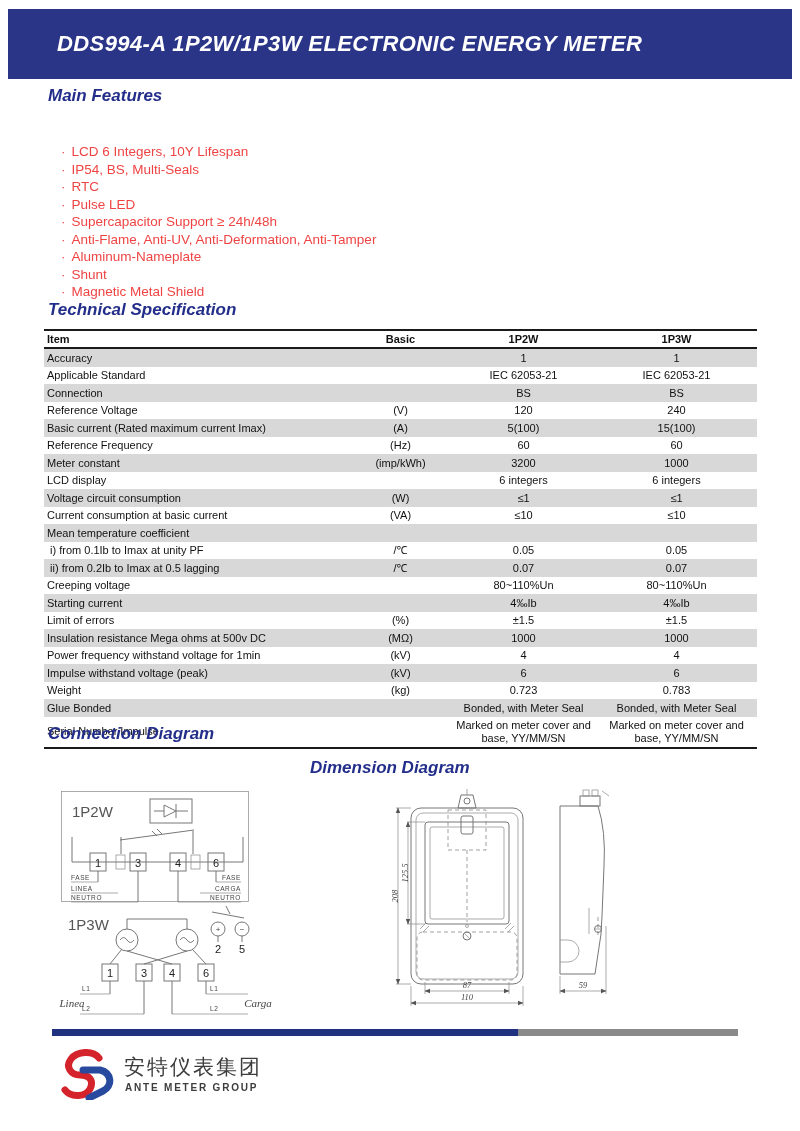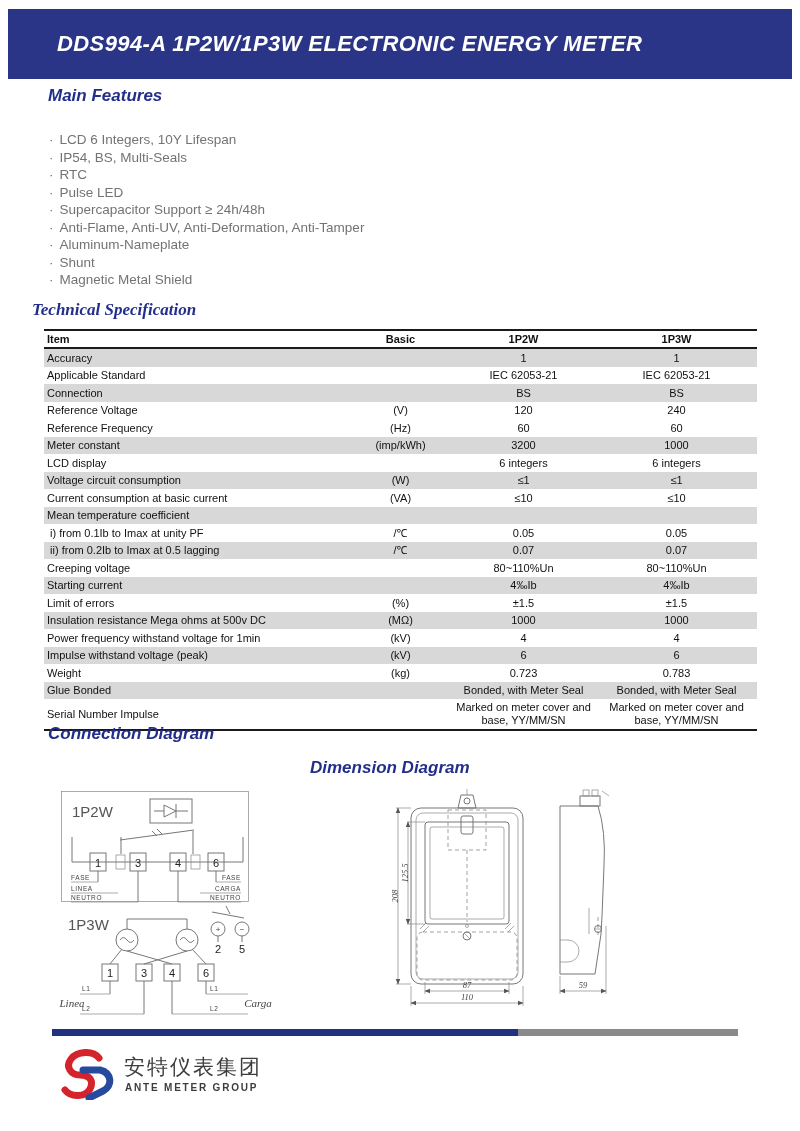--- a/index.html
+++ b/index.html
@@ -13,27 +13,27 @@
   }
   .titlebar h1 {
     margin:0; padding-left:49px; color:#ffffff; font-size:22px;
     font-style:italic; font-weight:bold; letter-spacing:0.4px;
   }
   h2.sec {
     position:absolute; margin:0; color:#232e8a; font-size:17px;
     font-style:italic; font-weight:bold; white-space:nowrap;
   }
   #features-heading { left:48px; top:86px; }
-  #spec-heading { left:32px; top:300px;font-family:Liberation Serif, serif; }
+  #spec-heading { left:48px; top:300px; }
   #conn-heading { left:48px; top:724px;text-align:center; }
   #dim-heading  { left:310px; top:758px; }
 
   #features-list {
-    position:absolute; left:49px; top:131px; margin:0; padding:0;
-    list-style:none; font-size:13.5px; color:#737373; line-height:17.5px;
+    position:absolute; left:49px; top:131px; margin:12px; padding:0;
+    list-style:none; font-size:13.5px; color:#ef4444; line-height:17.5px;
   }
   #features-list .bullet { margin-right:6px; }
 
   table.spec {
     position:absolute; left:44px; top:329px; width:713px;
     border-collapse:collapse; table-layout:fixed; font-size:11px; color:#111;
     border-top:2px solid #1a1a1a; border-bottom:2px solid #1a1a1a;
   }
   table.spec col.c1 { width:306px; }
   table.spec col.c2 { width:101px; }
@@ -134,20 +134,26 @@
         <td class="c-item">Connection</td>
         <td class="c-val"></td>
         <td class="c-val">BS</td>
         <td class="c-val">BS</td>
       </tr>
       <tr>
         <td class="c-item">Reference Voltage</td>
         <td class="c-val">(V)</td>
         <td class="c-val">120</td>
         <td class="c-val">240</td>
+      </tr>
+      <tr class="shade">
+        <td class="c-item">Basic current (Rated maximum current Imax)</td>
+        <td class="c-val">(A)</td>
+        <td class="c-val">5(100)</td>
+        <td class="c-val">15(100)</td>
       </tr>
       <tr>
         <td class="c-item">Reference Frequency</td>
         <td class="c-val">(Hz)</td>
         <td class="c-val">60</td>
         <td class="c-val">60</td>
       </tr>
       <tr class="shade">
         <td class="c-item">Meter constant</td>
         <td class="c-val">(imp/kWh)</td>

